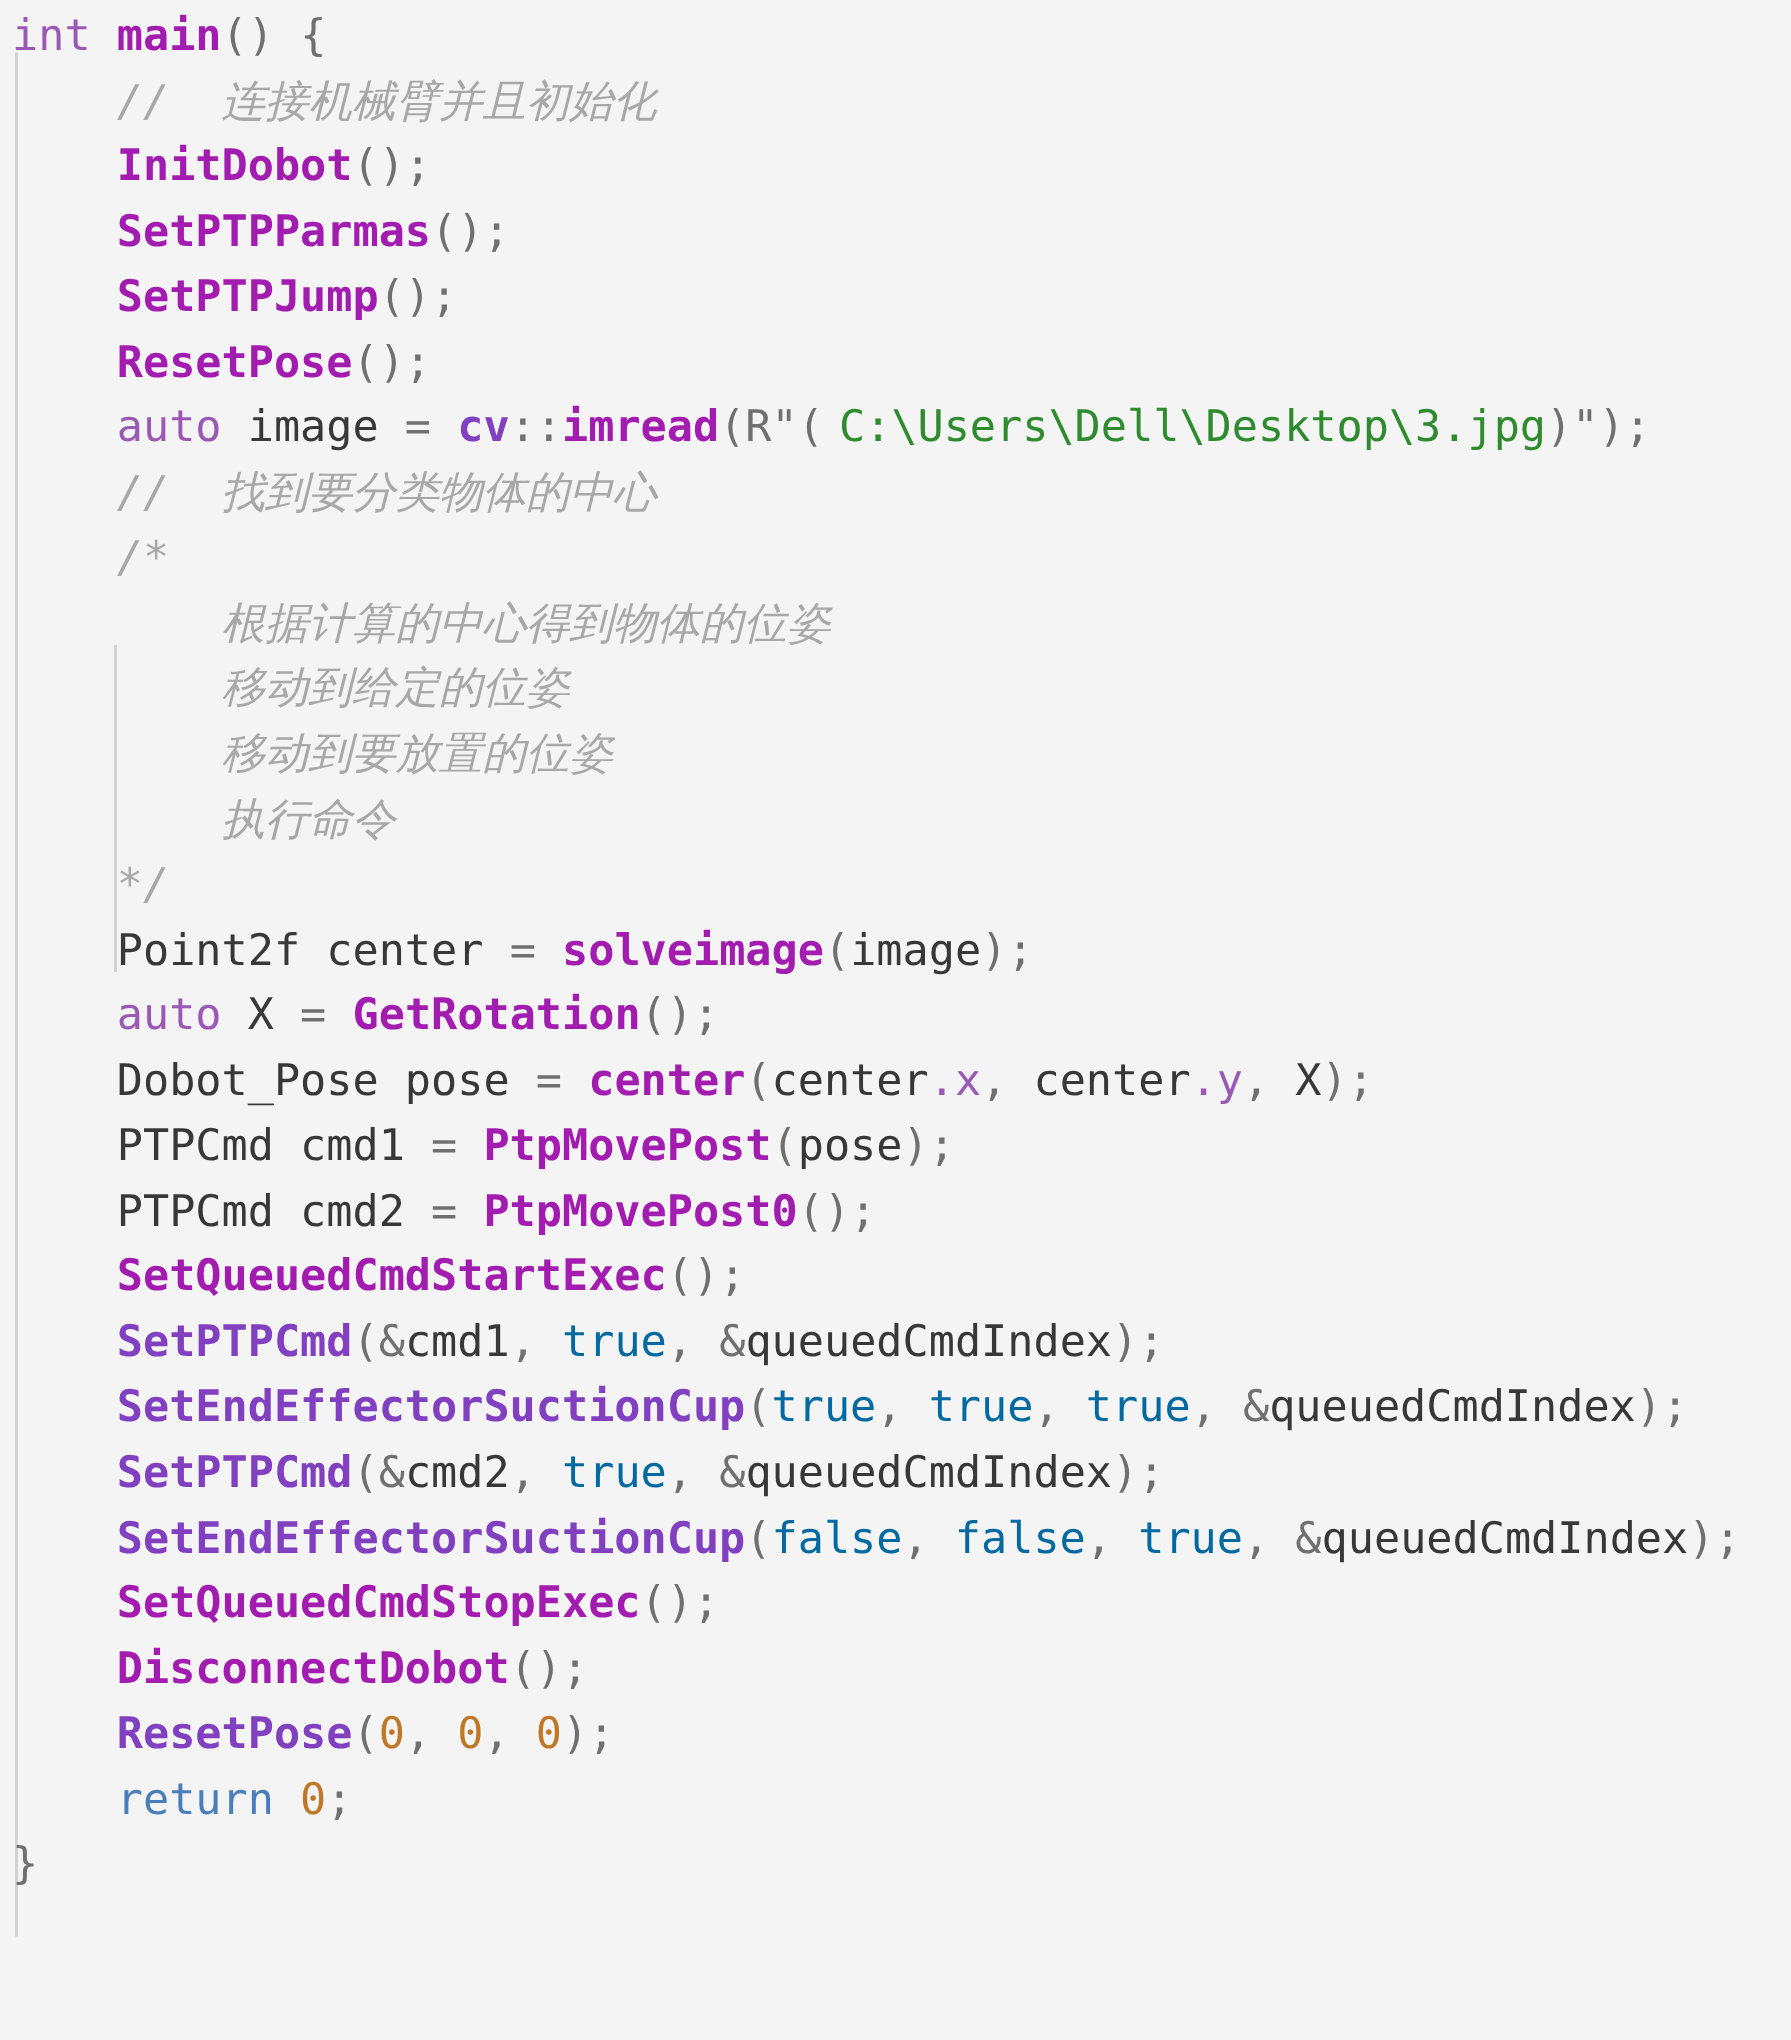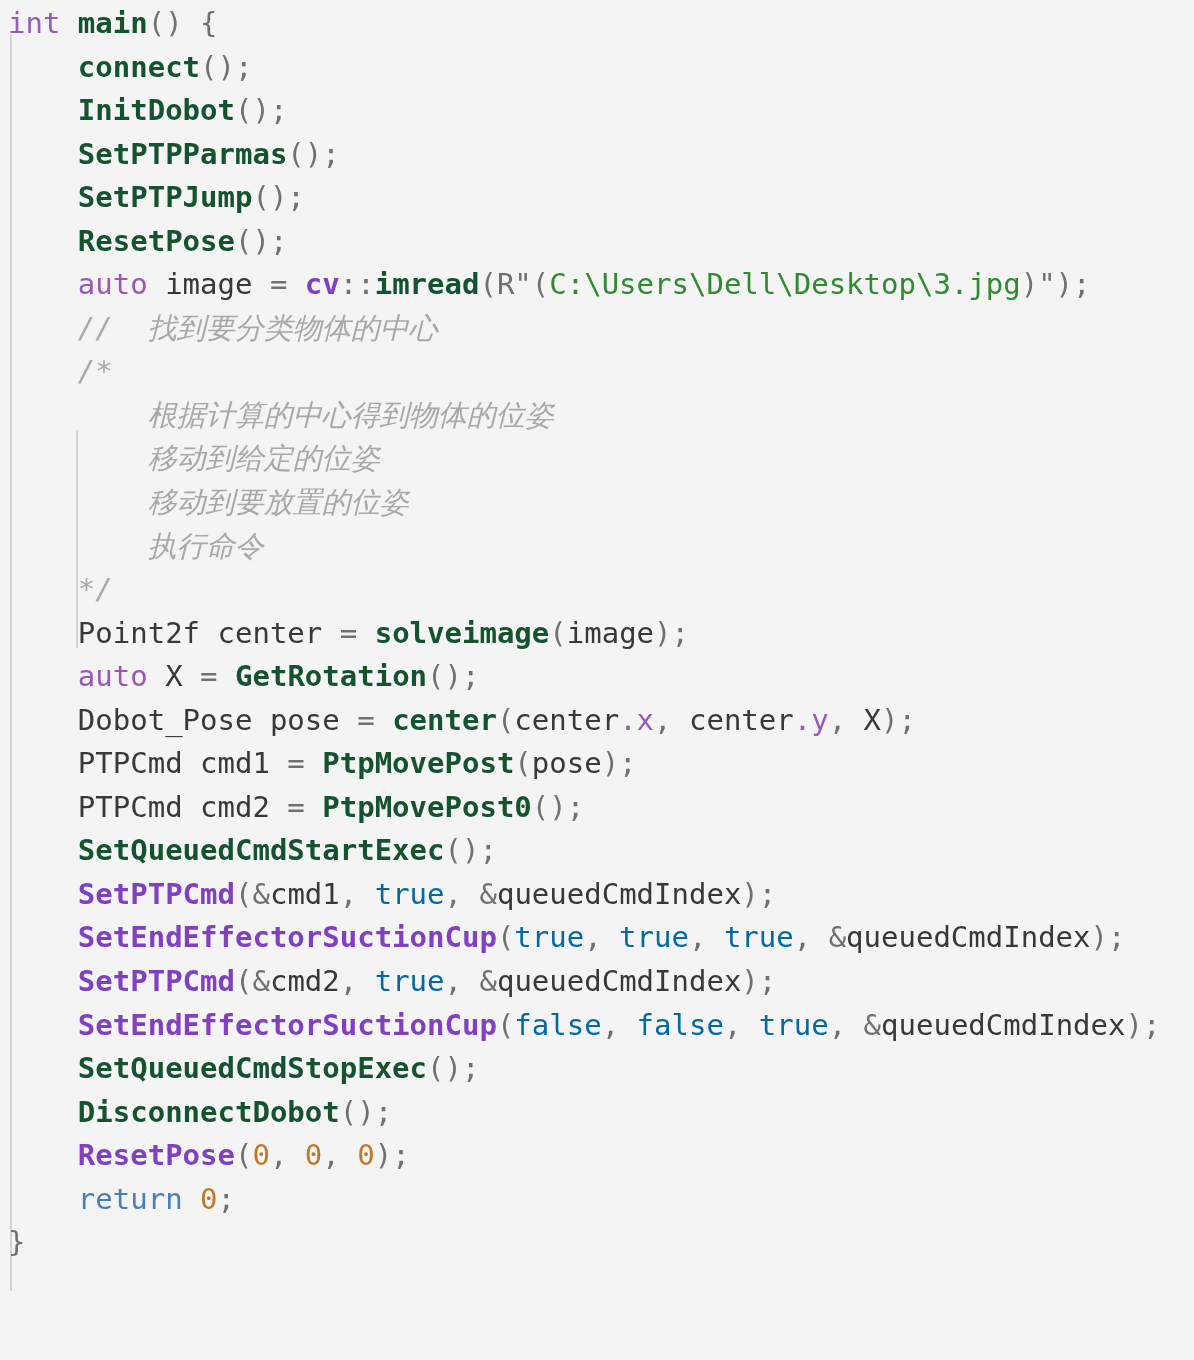--- a/index.html
+++ b/index.html
@@ -47,46 +47,46 @@
   }
   #guide-l2 {
     left: 76px;
     top: 430px;
     height: 218px;
   }
 
   
   .kw      { color: #9b59b6; }
   .kw-ret  { color: #4a7ebb; }
-  .fn      { color: #14532d; font-weight: bold; }
+  .fn      { color: #a21caf; font-weight: bold; }
   .fn2     { color: #8040c0; font-weight: bold; }
   .ns      { color: #8040c0; font-weight: bold; text-align: right; }
-  .str     { color: #2e8b2e; }
+  .str     { color: #2e8b2e; margin-left: 10px; }
   .num     { color: #c07828; }
   .bool    { color: #0369a1; }
   .cmt     { color: #a8a8a8; font-style: italic; }
   .p       { color: #707070; }
   .id      { color: #383838; }
   .mem     { color: #9b59b6; }
   .op      { color: #707070; }
 </style>
 </head>
 <body>
 
 <div id="code-editor">
 
   <div class="guide" id="guide-l1"></div>
   <div class="guide" id="guide-l2"></div>
 
   <div class="code-lines">
 
     <div class="code-line"><span class="kw">int</span><span class="id"> </span><span class="fn">main</span><span class="p">()</span><span class="p"> {</span></div>
 
+    <div class="code-line">    <span class="cmt">//  连接机械臂并且初始化</span></div>
 
-    <div class="code-line">    <span class="fn">connect</span><span class="p">();</span></div>
 
     <div class="code-line">    <span class="fn">InitDobot</span><span class="p">();</span></div>
 
     <div class="code-line">    <span class="fn">SetPTPParmas</span><span class="p">();</span></div>
 
     <div class="code-line">    <span class="fn">SetPTPJump</span><span class="p">();</span></div>
 
     <div class="code-line">    <span class="fn">ResetPose</span><span class="p">();</span></div>
 
     <div class="code-line">    <span class="kw">auto</span><span class="id"> image </span><span class="op">= </span><span class="ns">cv</span><span class="p">::</span><span class="fn">imread</span><span class="p">(R"(</span><span class="str">C:\Users\Dell\Desktop\3.jpg</span><span class="p">)");</span></div>

